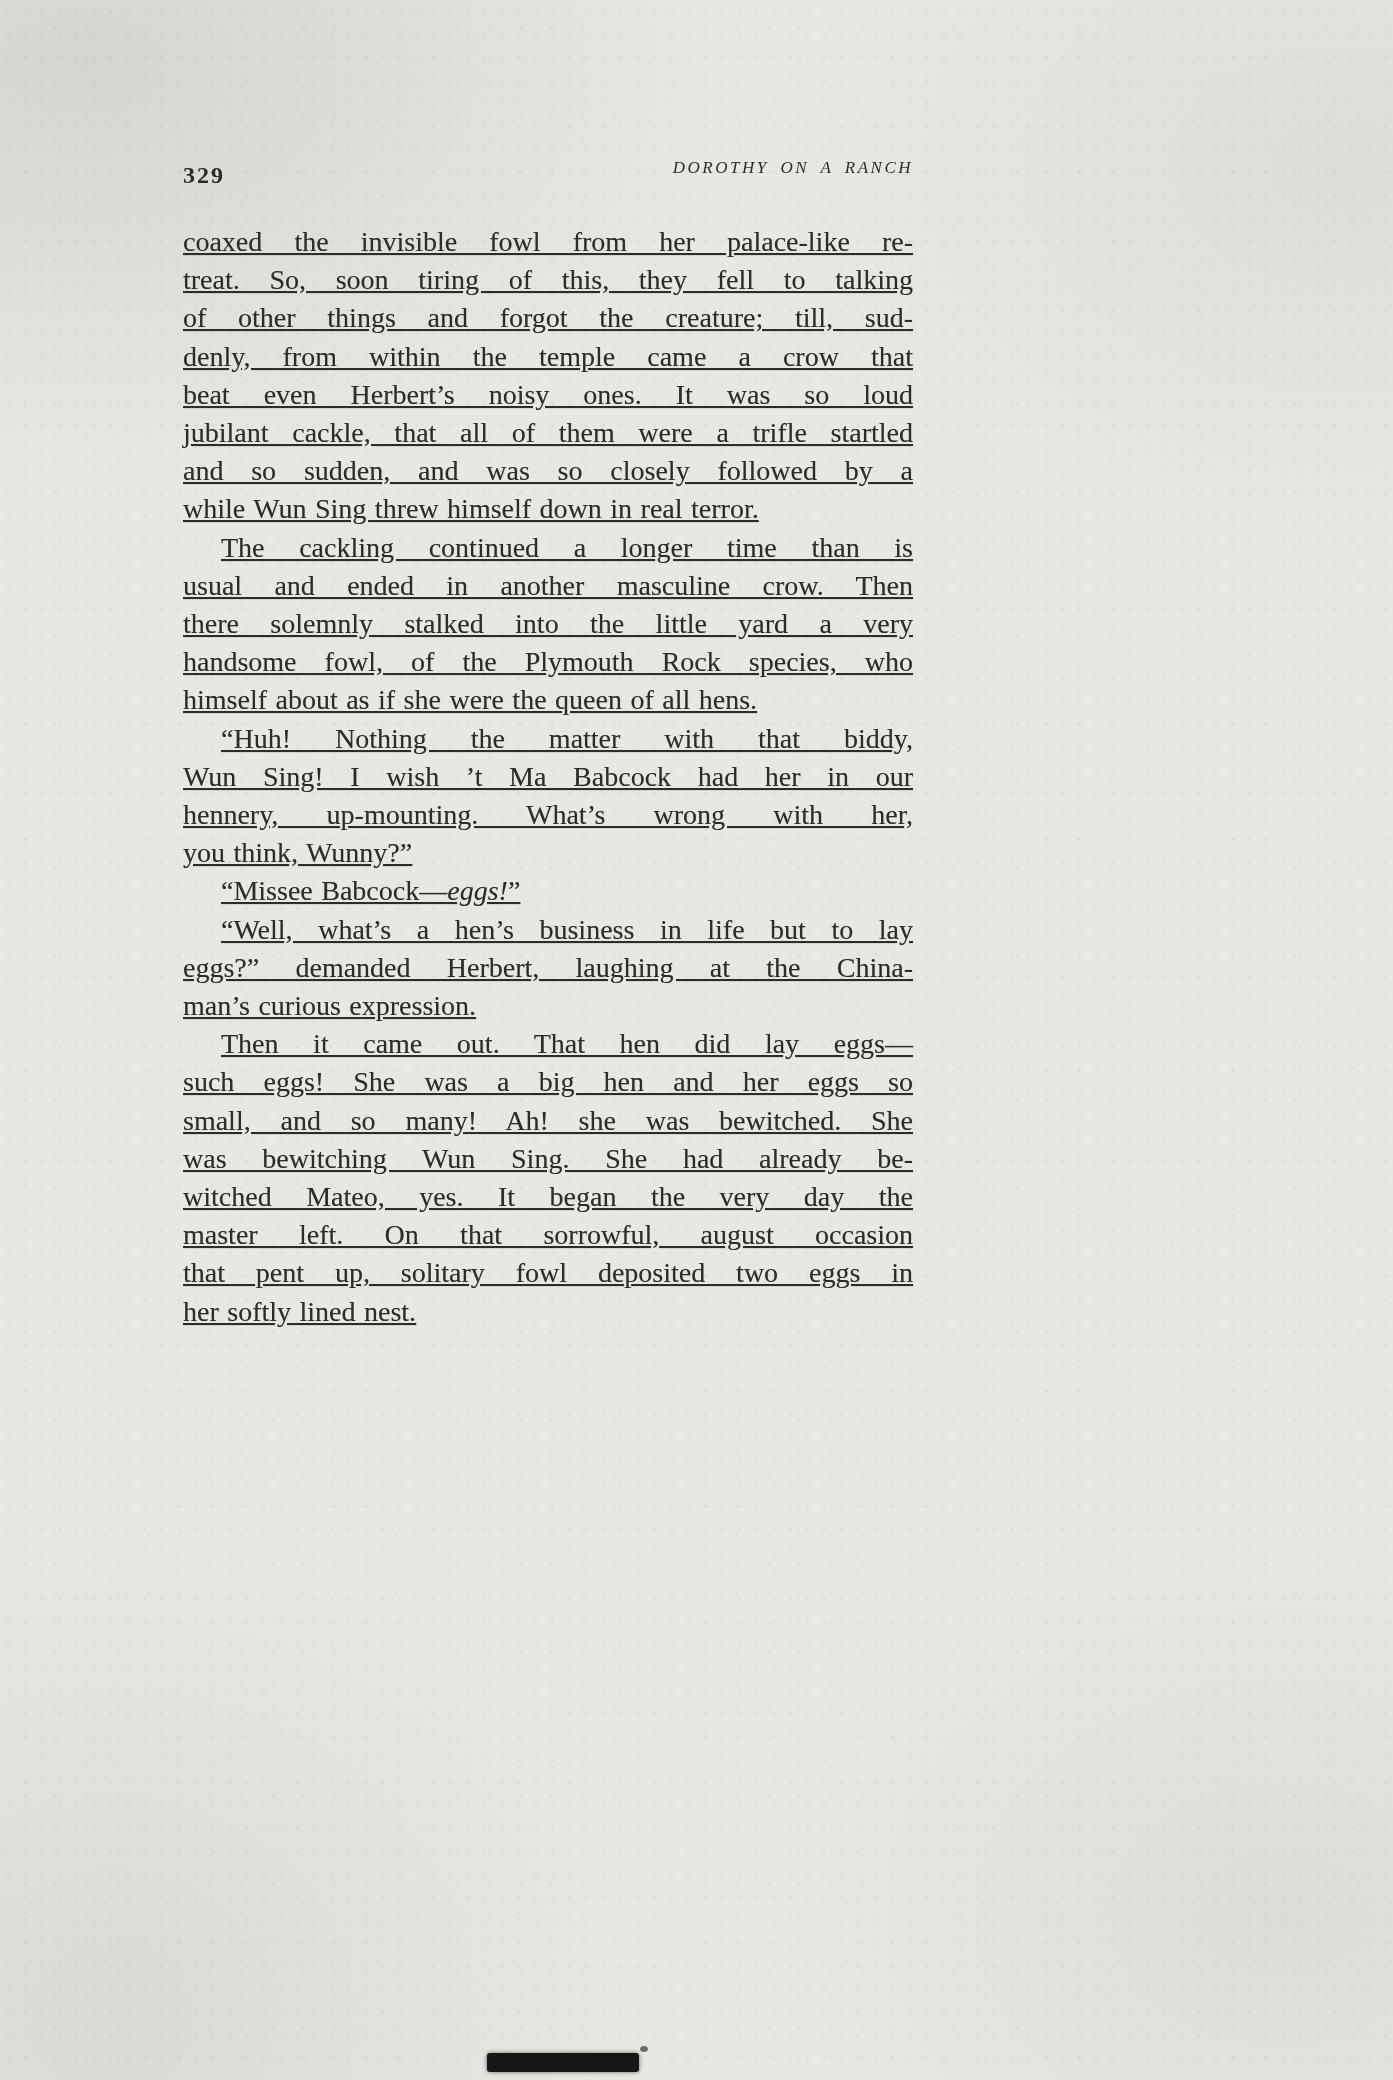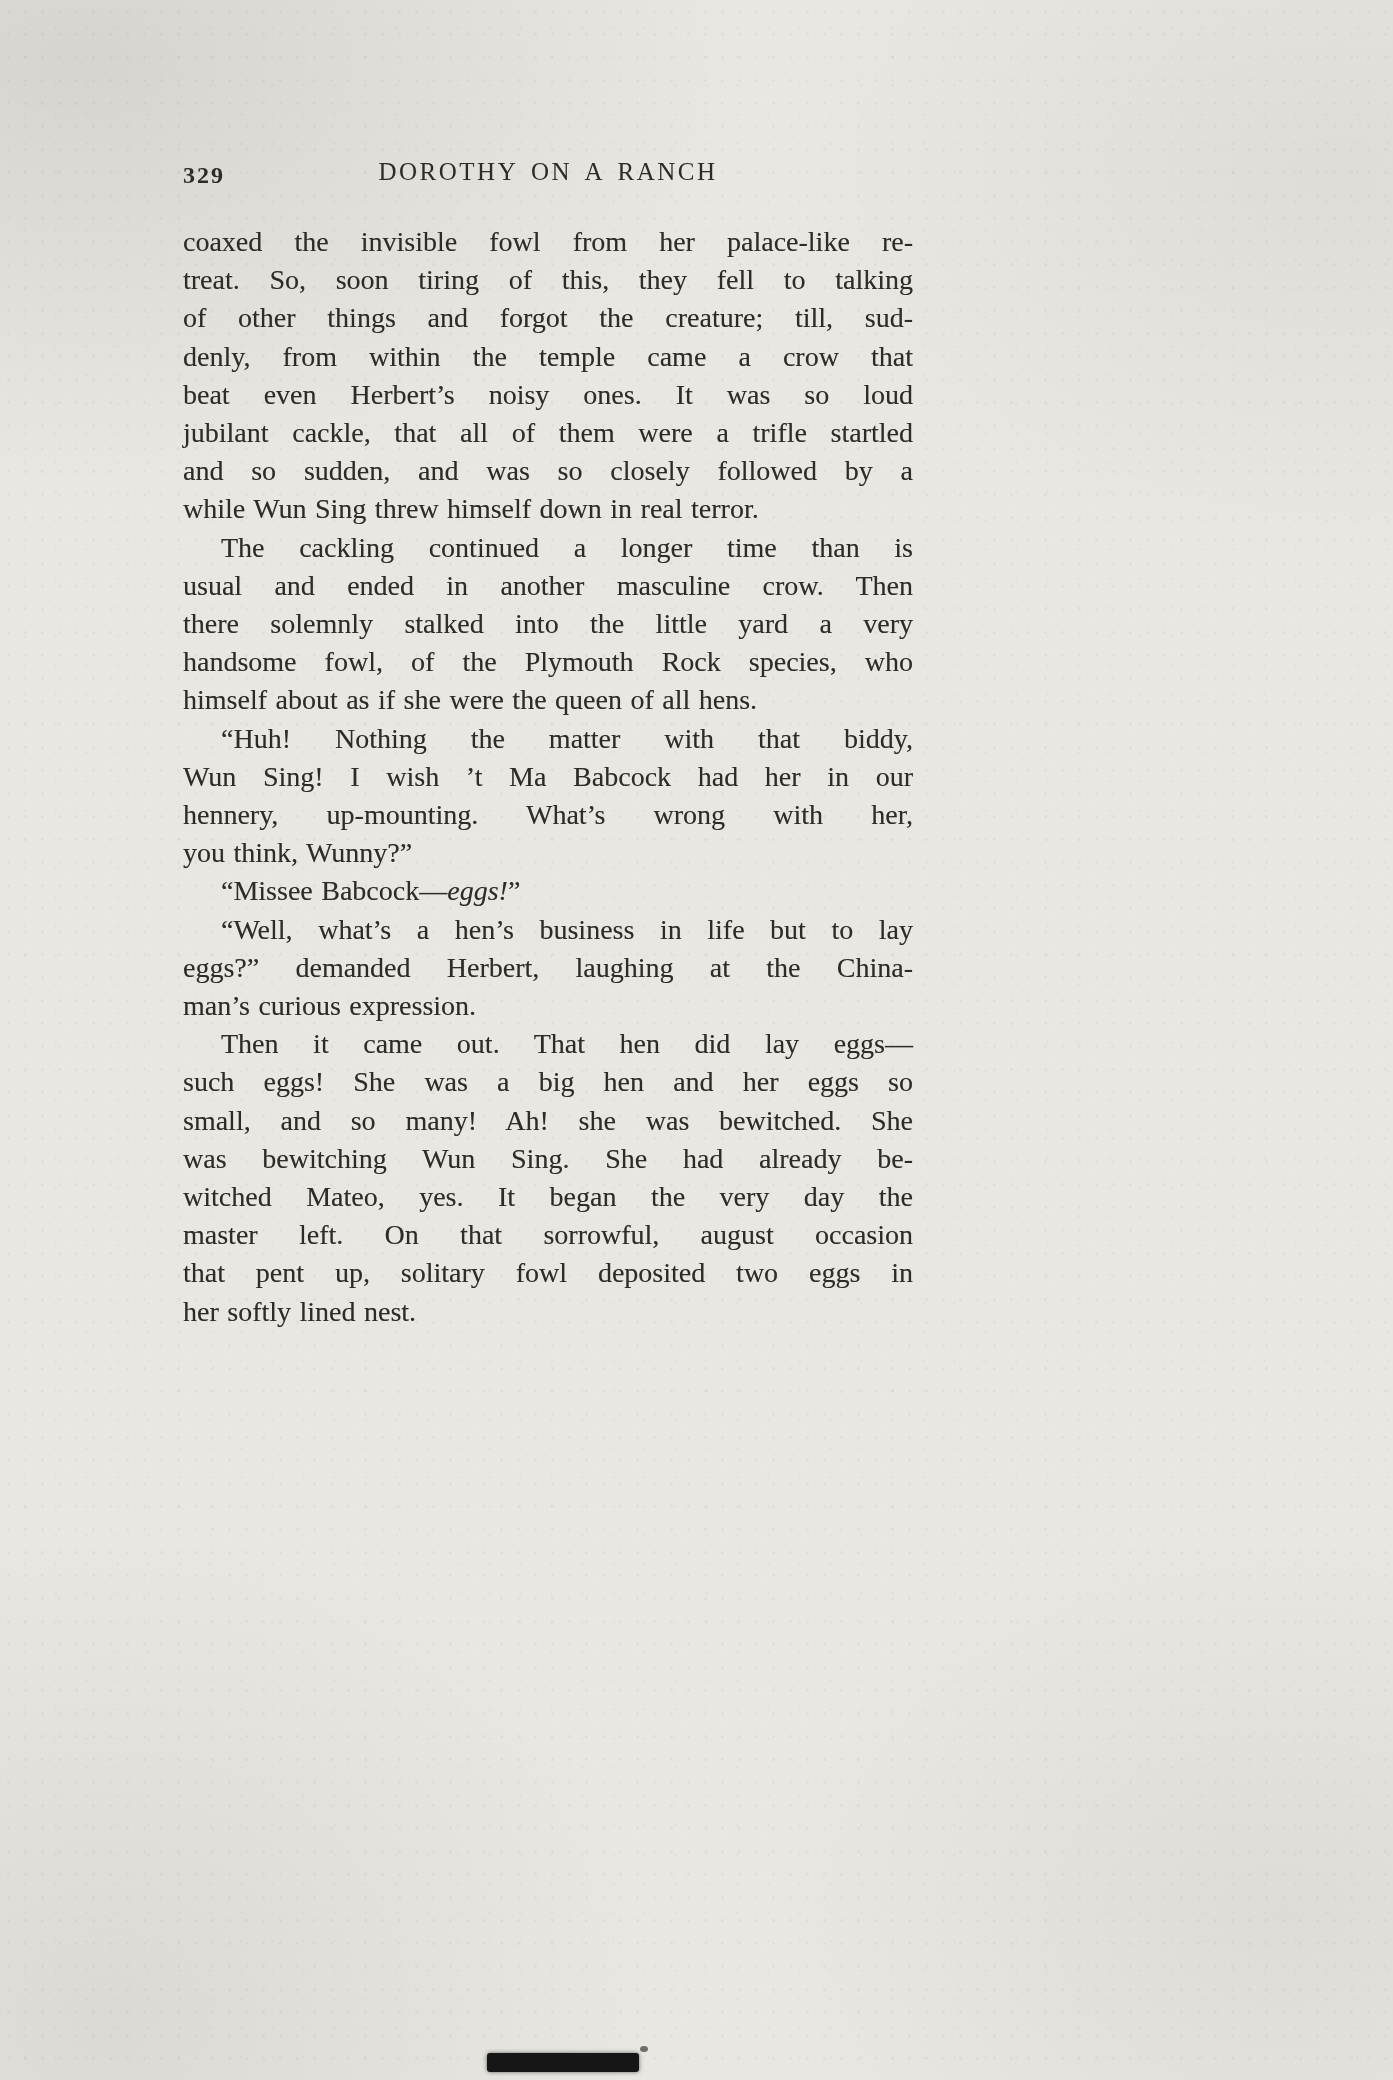--- a/index.html
+++ b/index.html
@@ -42,41 +42,42 @@
     position: absolute;
     left: 0;
     top: 6px;
     font-family: "Liberation Serif", "DejaVu Serif", serif;
     font-size: 24px;
     font-weight: bold;
     letter-spacing: 2px;
   }
   .running-title {
     display: block;
-    text-align: center;
+    text-align: right;
     font-family: "Liberation Serif", "DejaVu Serif", serif;
-    font-size: 25px;
+    font-style: italic;
+    font-size: 17px;
     letter-spacing: 2.5px;
     word-spacing: 5px;
     padding-top: 2px;
   }
   .body {
     position: absolute;
     left: 183px;
     top: 223px;
     width: 730px;
     font-family: "Liberation Serif", "DejaVu Serif", serif;
     font-size: 28px;
     line-height: 38.2px;
     color: var(--ink, #2e2c29);
     word-spacing: 1.5px;
     text-shadow: 0.2px 0.3px 0.4px rgba(52,50,45,0.35);
   }
   .paragraph { margin: 0; }
-  .line { white-space: normal; }
+  .line { white-space: normal; text-decoration: underline; }
   .line.just {
     text-align: justify;
     text-align-last: justify;
   }
   .line.first { text-indent: 38px; }
   .italic { font-style: italic; }
   .artifact {
     position: absolute;
     left: 487px;
     top: 2053px;

